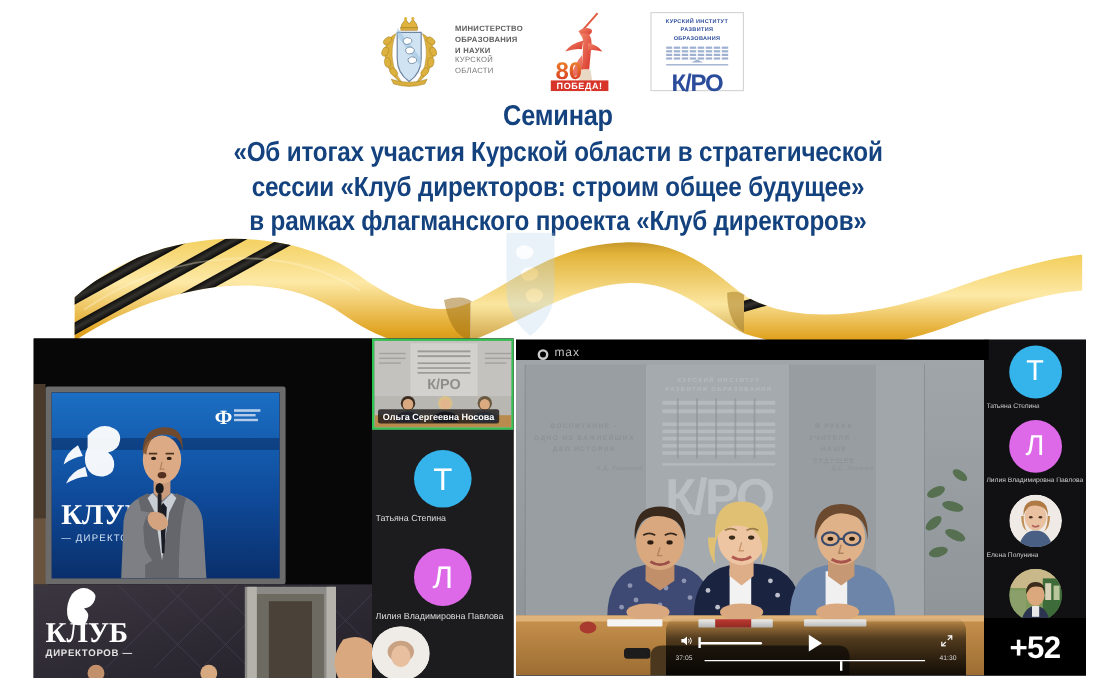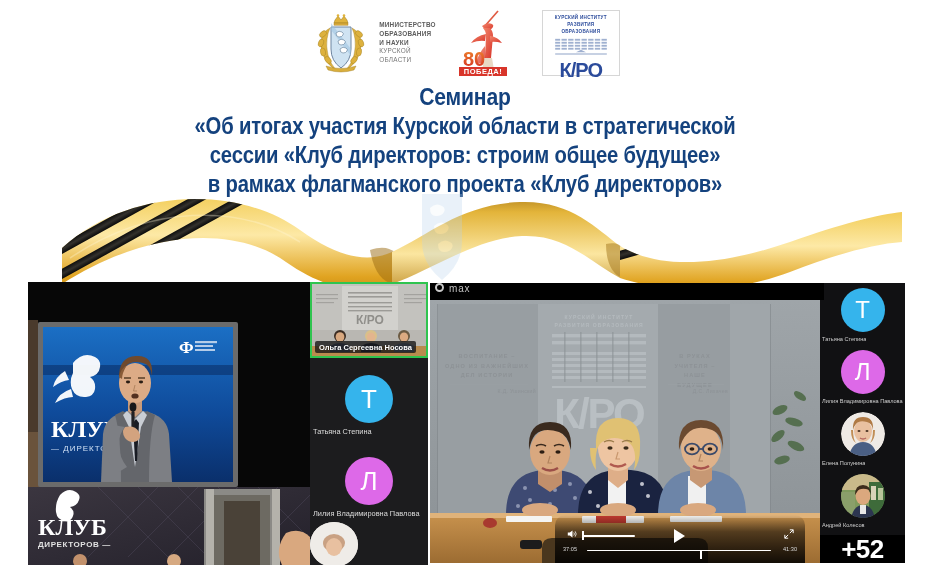--- a/index.html
+++ b/index.html
@@ -125,22 +125,22 @@
   .av-blue { background:#35b4ec; }
   .av-pink { background:#dd69e8; }
   .p-name {
     position:absolute; left:3px; bottom:4px; color:#dcdcdc;
     font-size:7.4px; white-space:nowrap; overflow:hidden; max-width:114px;
   }
 
   
   .r-logo {
     position:absolute; left:0; top:0; width:394px; height:17px;
-    background:#000; display:flex; align-items:flex-start; gap:5px;
-    padding-left:5px; z-index:6;
+    background:#000; display:flex; align-items:flex-end; gap:5px;
+    padding-left:18px; z-index:6;
   }
   .r-logo-ring {
     width:9px; height:9px; border-radius:50%;
     border:2.2px solid #c9c9c9;
   }
   .r-logo-txt {
     color:#c0c0c0; font-size:10px; letter-spacing:.8px; font-weight:500;
   }
   .r-video {
     position:absolute; left:0; top:17px; width:390px; height:263px;
@@ -215,21 +215,21 @@
     width:44px; height:44px; border-radius:50%;
     display:flex; align-items:center; justify-content:center;
     font-size:24px; color:#fff; font-weight:300; overflow:hidden;
     position:relative; margin-bottom:8px;
   }
   .rp-name {
     position:absolute; left:2px; bottom:3px; color:#cfcfcf;
     font-size:5.6px; white-space:nowrap; overflow:hidden; max-width:83px;
   }
   .more-badge {
-    position:absolute; left:0; bottom:0; width:85px; height:28px;
+    position:absolute; left:0; bottom:0; width:85px; height:48px;
     background:#000; display:flex; align-items:center; justify-content:center;
     color:#fff; font-size:26px; font-weight:bold; letter-spacing:-.5px;
   }
 
   svg { display:block; }
 </style>
 </head>
 <body>
 
 <div class="logo-strip">

